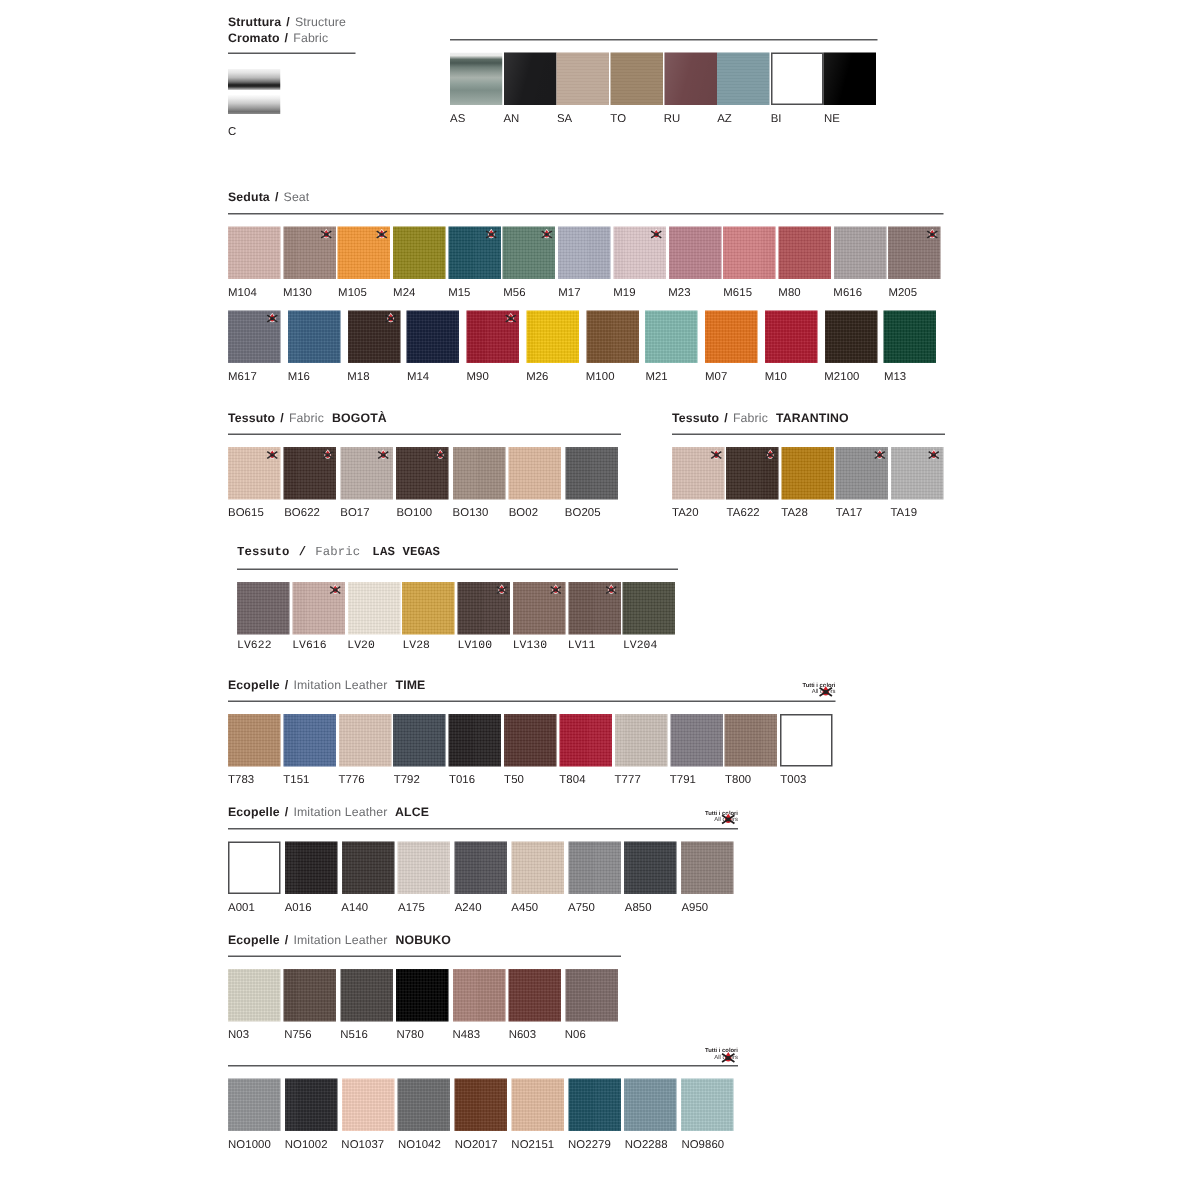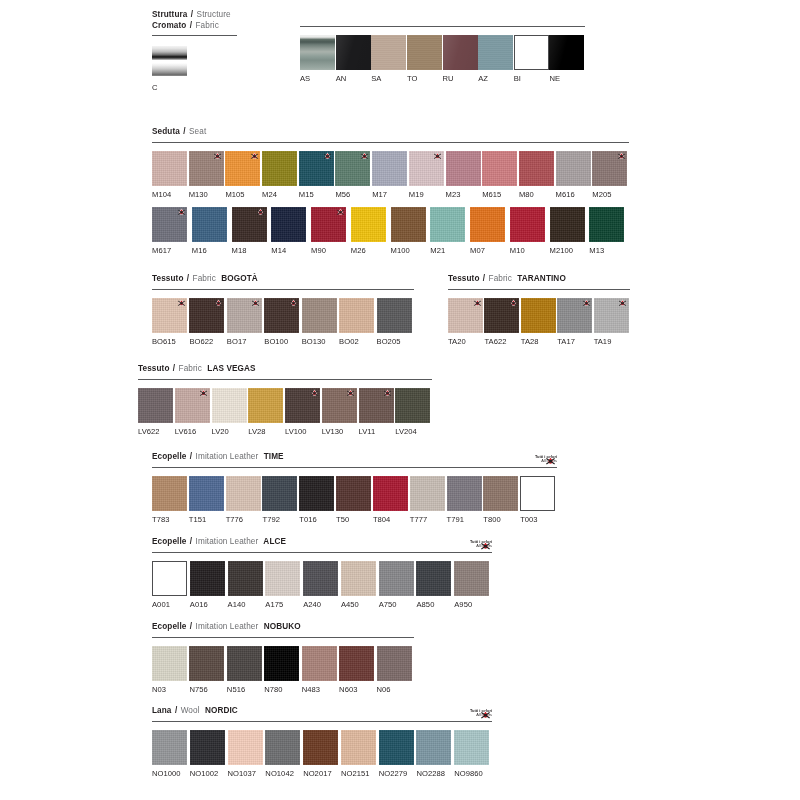--- a/index.html
+++ b/index.html
@@ -510,21 +510,21 @@
                 <path d="M10 2.5 C11.6 6 14 6.8 14 10 C14 12.4 12.3 14 10 14 C7.7 14 6 12.4 6 10 C6 6.8 8.4 6 10 2.5 Z" fill="#cf2029"></path>
                 <path d="M2.5 4.5 L17.5 14.5 M17.5 4.5 L2.5 14.5" stroke="#231f20" stroke-width="2.1" fill="none"></path>
                 <circle cx="10" cy="9.6" r="2.4" fill="#231f20"></circle>
               </svg>
             </span>
           </div>
           <div class="lbl">TA19</div>
         </div>
       </div>
     </div>
-    <div class="section" style="left: 138px; top: 364px; width: 294px;">
+    <div class="section" style="left: 158px; top: 364px; width: 294px; font-family: Liberation Mono, monospace;">
       <div style="position: relative;">
         <div class="sec-head"><span class="it">Tessuto</span><span class="sep"> / </span><span class="en">Fabric</span><span class="code"> LAS VEGAS</span></div>
         <div class="rule" style="width: 294px;"></div>
       </div>
       <div class="row">
         <div class="cell">
           <div class="sw tex" style="background: rgb(111, 99, 102);"></div>
           <div class="lbl">LV622</div>
         </div>
         <div class="cell">
@@ -748,21 +748,20 @@
           <div class="lbl">N603</div>
         </div>
         <div class="cell">
           <div class="sw tex" style="background: rgb(124, 106, 104);"></div>
           <div class="lbl">N06</div>
         </div>
       </div>
     </div>
     <div class="section" style="left: 152px; top: 706px; width: 340px;">
       <div style="position: relative;">
-        <div class="sec-head"><span class="it">Lana</span><span class="sep"> / </span><span class="en">Wool</span><span class="code"> NORDIC</span></div>
         <div class="allcolors">
           <div class="txt">
             <span class="l1">Tutti i colori</span>
             <span class="l2">All colors</span>
           </div>
           <span class="flame flame-big">
             <svg viewBox="0 0 20 20">
               <path d="M10 1 C12 5 15 6 15 10 C15 13 13 15 10 15 C7 15 5 13 5 10 C5 6 8 5 10 1 Z" fill="#ffffff"></path>
               <path d="M10 2.5 C11.6 6 14 6.8 14 10 C14 12.4 12.3 14 10 14 C7.7 14 6 12.4 6 10 C6 6.8 8.4 6 10 2.5 Z" fill="#cf2029"></path>
               <path d="M2.5 4.5 L17.5 14.5 M17.5 4.5 L2.5 14.5" stroke="#231f20" stroke-width="2.1" fill="none"></path>

